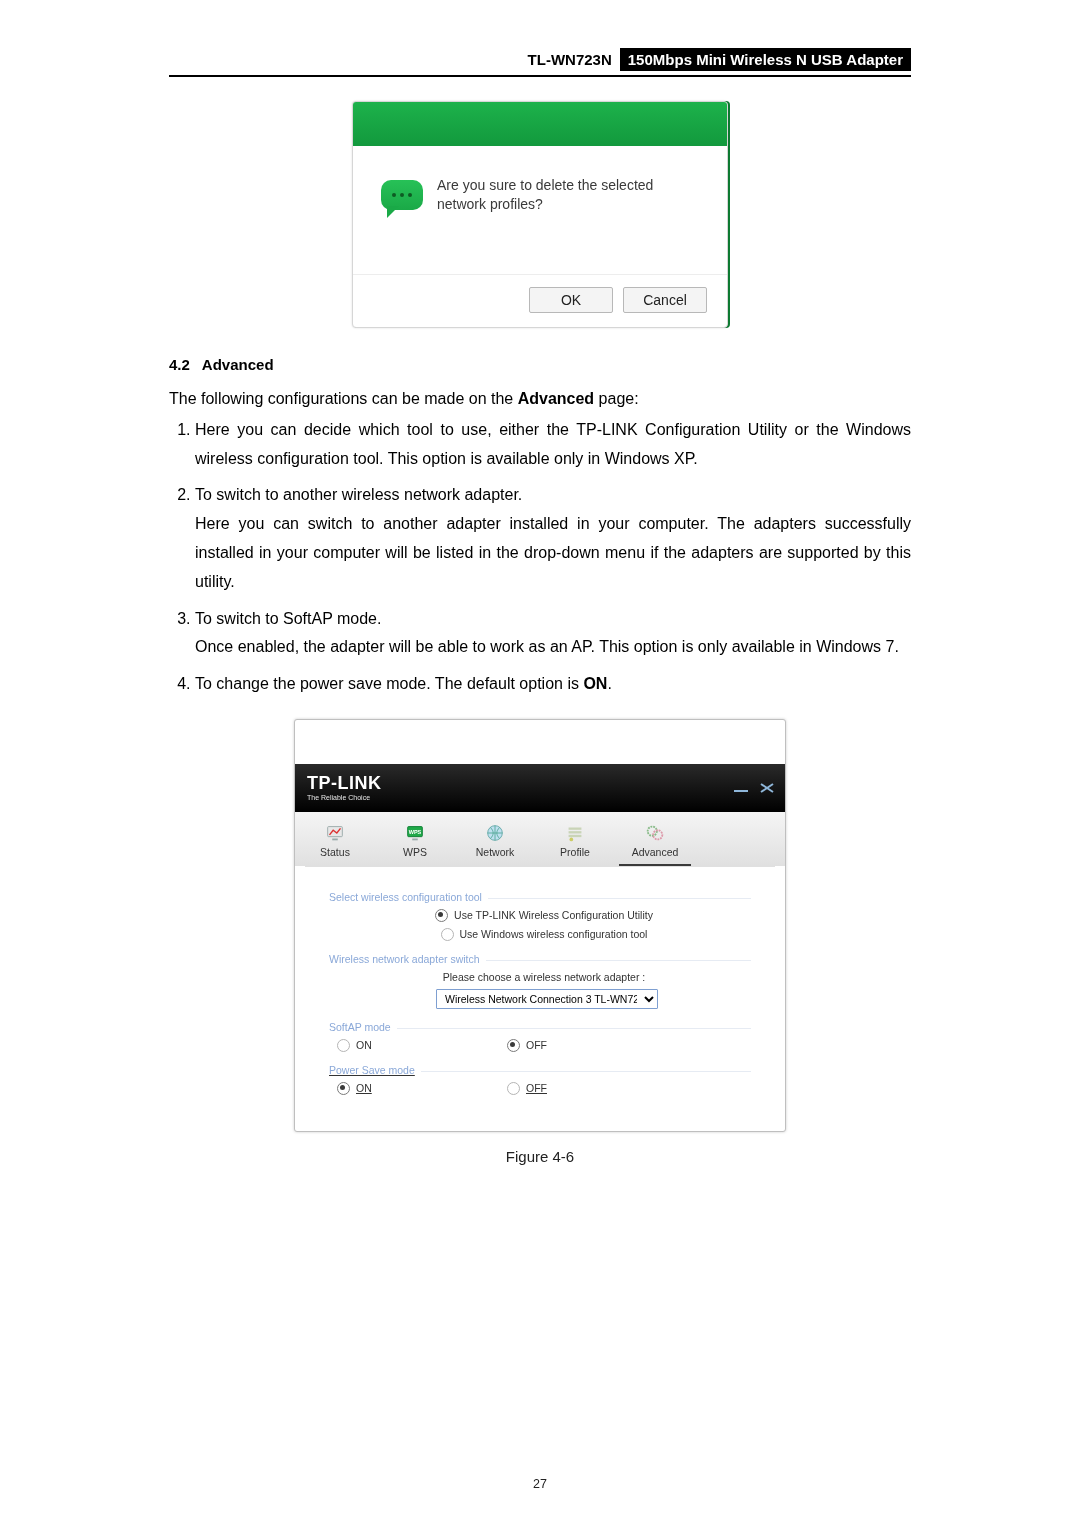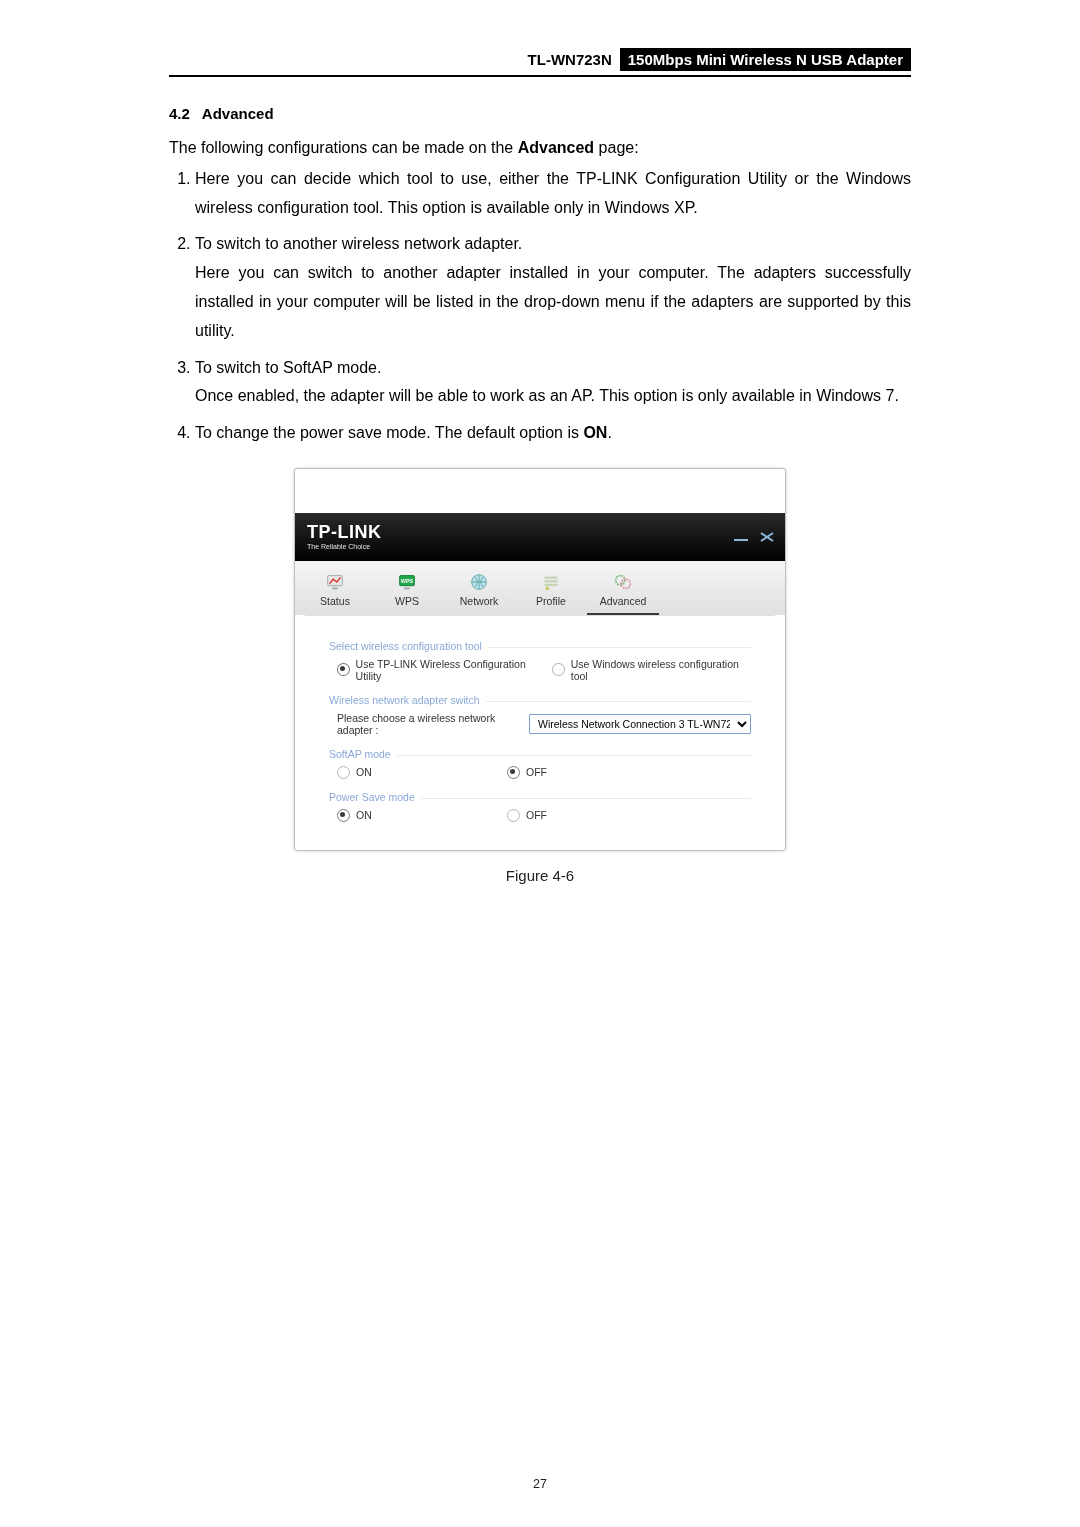--- a/index.html
+++ b/index.html
@@ -118,21 +118,21 @@
   }
   .dlg46 .brand{display:flex;flex-direction:column;line-height:1;}
   .dlg46 .brand .bname{font-size:18px;font-weight:900;letter-spacing:.5px;font-family:Arial Black,Arial,sans-serif;}
   .dlg46 .brand .tag{font-size:7px;margin-top:2px;opacity:.9;}
   .dlg46 .winbtns{display:flex;gap:10px;}
   .dlg46 .winbtns span{color:#9ac6e6;font-size:12px;line-height:1;cursor:pointer;display:flex;align-items:center;}
   .winbtn-min svg,.winbtn-close svg{width:16px;height:12px;}
   .tabstrip{
     display:flex;
     background:linear-gradient(#f5f5f5,#e0e0e0);
-    gap:0;
+    gap:8px;
     padding:6px 4px 0 4px;
   }
   .tabstrip .tab{
     width:72px;
     text-align:center;
     padding:4px 0 6px 0;
     font-size:10.5px;color:#333;
     border-bottom:2px solid transparent;
     cursor:pointer;
   }
@@ -153,21 +153,21 @@
     margin-bottom:6px;
   }
   .panel .glabel::after{
     content:"";
     position:absolute;
     left:0;right:0;top:7px;
     border-top:1px solid #e6ebf3;
     z-index:0;
   }
   .panel .glabel span{background:#fff;position:relative;z-index:1;padding-right:6px;text-align:right;}
-  .panel .row{display:flex;align-items:center;gap:6px;margin:4px 0 4px 8px;font-size:10.5px;}
+  .panel .row{display:flex;align-items:center;gap:6px;margin:4px 0 4px 8px;font-size:10.5px;flex-direction:column;}
   .panel .row.wide{justify-content:flex-start;}
   .panel .row select{
     font-size:10.5px;height:20px;
     border:1px solid #7e9fd1;border-radius:1px;
     padding:0 4px;background:#fff;
     width:222px;
     margin-left:6px;
   }
   .panel .radio{
     appearance:none;width:11px;height:11px;border-radius:50%;
@@ -192,20 +192,37 @@
 <div class="page">
   <div class="content">
 
     <div class="prodhdr">
       <span class="model">TL-WN723N</span>
       <span class="desc">150Mbps Mini Wireless N USB Adapter</span>
     </div>
     <hr class="hr">
 
     <div class="dlg45-wrap">
+      <div class="dlg45">
+        <div class="titlebar"></div>
+        <div class="body">
+          <div class="chat-icon">
+            <div class="dots">
+                <span></span>
+                <span></span>
+                <span></span>
+              </div>
+          </div>
+          <div class="msg">Are you sure to delete the selected network profiles?</div>
+        </div>
+        <div class="btnbar">
+          <button>OK</button>
+          <button>Cancel</button>
+        </div>
+      </div>
     </div>
 
     <div class="heading">
       <span class="num">4.2</span><span>Advanced</span>
     </div>
 
     <div class="para">
       <span>The following configurations can be made on the </span><b>Advanced</b><span> page:</span>
     </div>
 
@@ -336,21 +353,21 @@
                 <span class="radio muted"></span>
                 <span class="lbl">ON</span>
               </div>
               <div class="col">
                 <span class="radio checked"></span>
                 <span class="lbl">OFF</span>
               </div>
             </div>
           </div>
 
-          <div class="group" style="margin-bottom:0;">
+          <div class="group" style="margin-bottom:8px;text-decoration:underline;">
             <div class="glabel"><span>Power Save mode</span></div>
             <div class="inline-two">
               <div class="col">
                 <span class="radio checked"></span>
                 <span class="lbl">ON</span>
               </div>
               <div class="col">
                 <span class="radio muted"></span>
                 <span class="lbl">OFF</span>
               </div>

